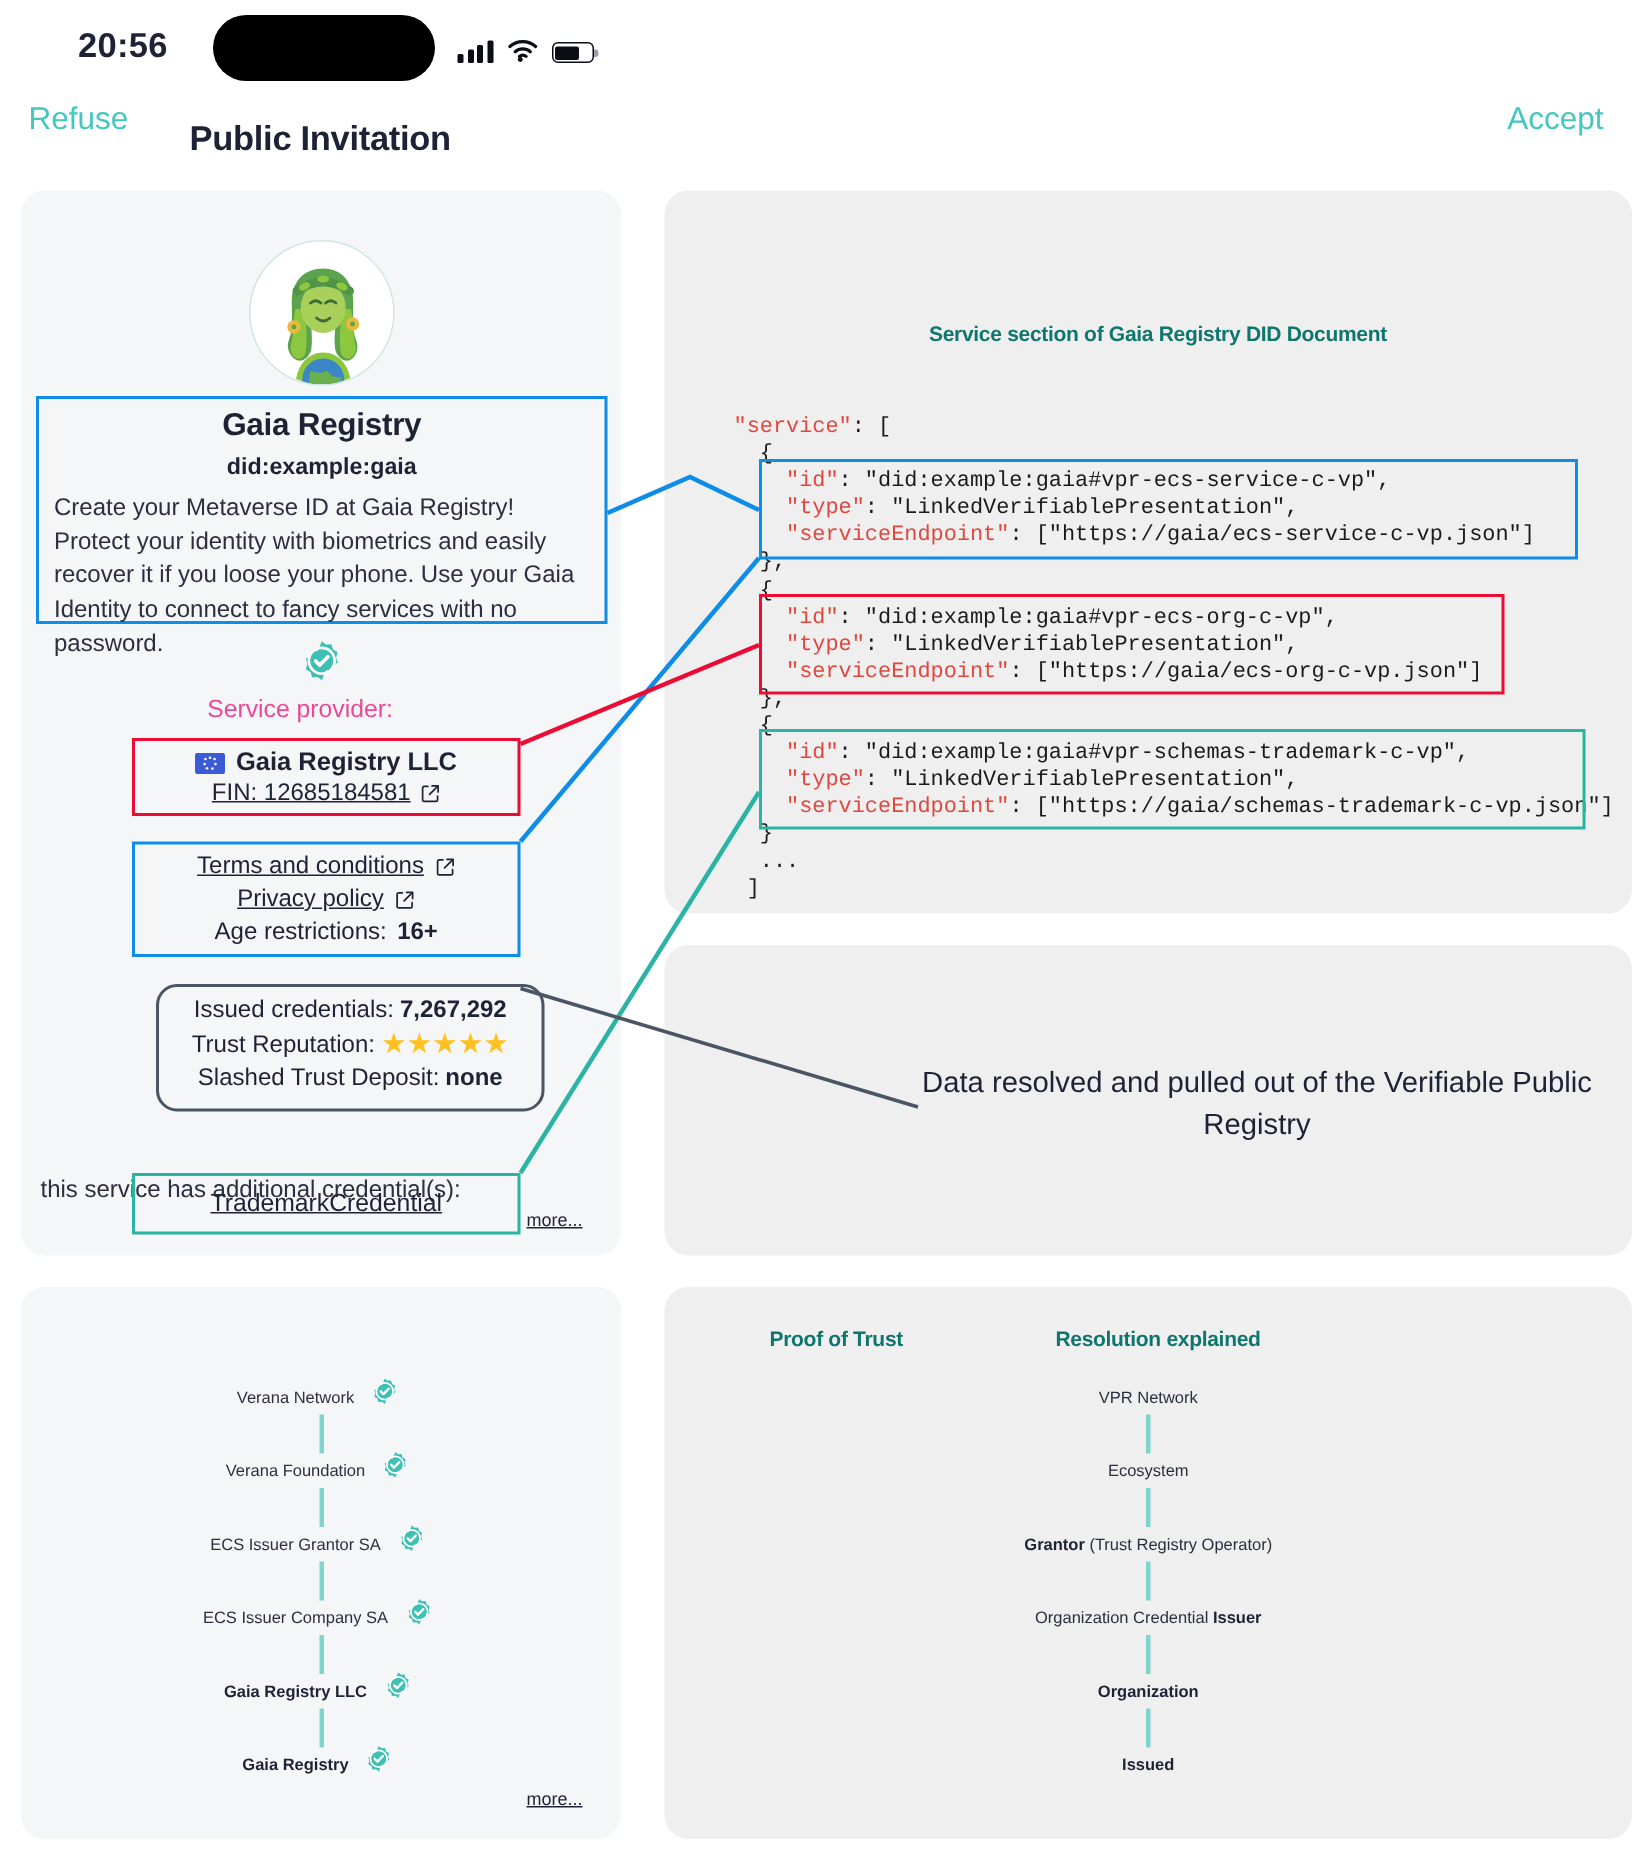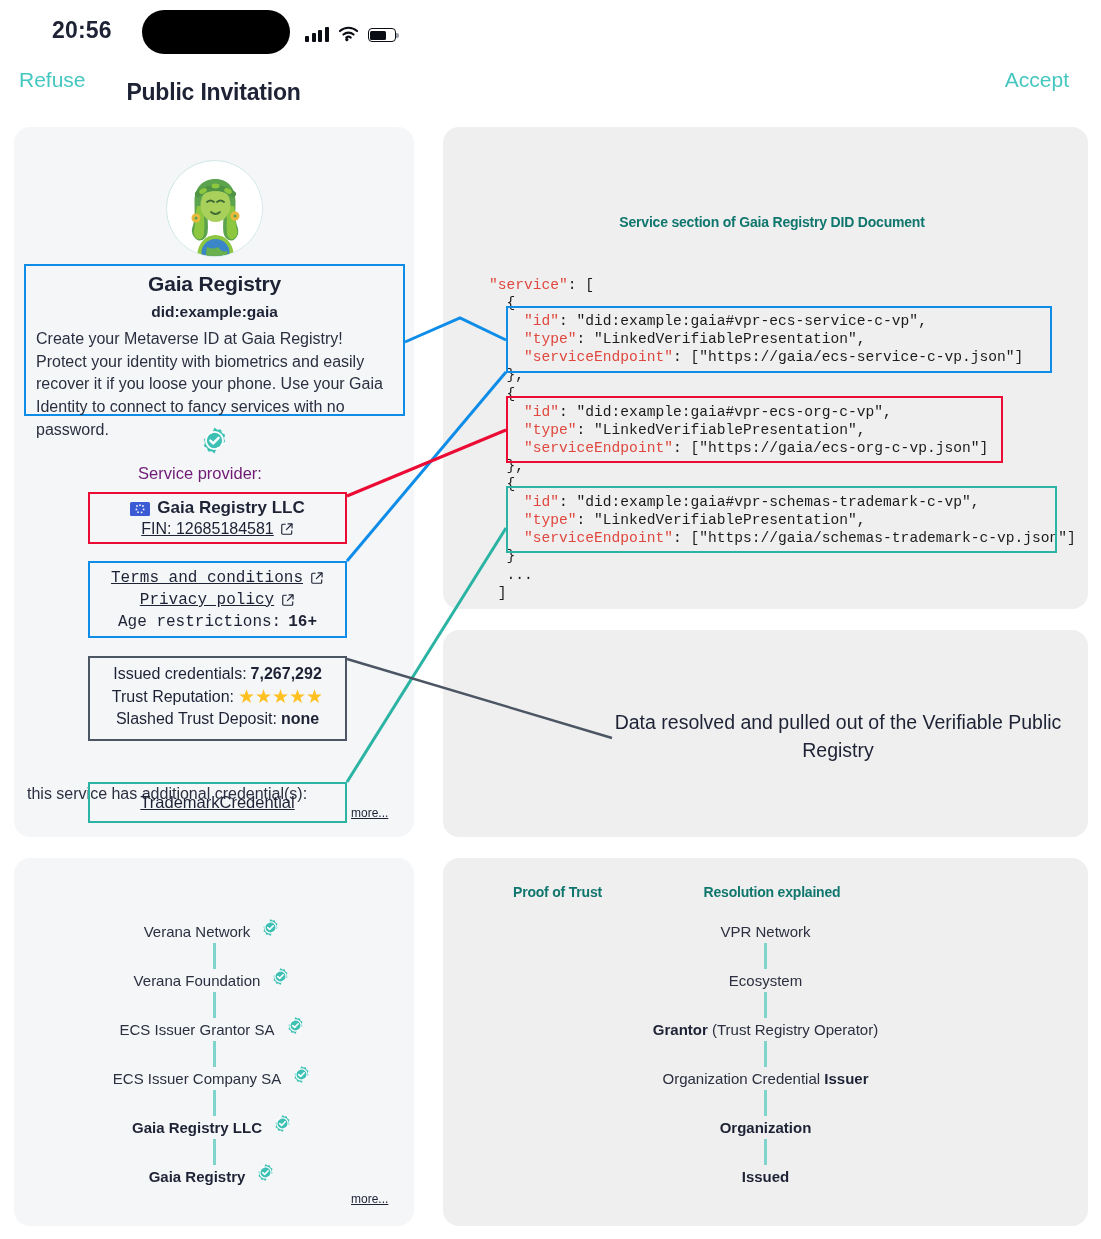--- a/index.html
+++ b/index.html
@@ -92,53 +92,53 @@
   .svc-desc {
     font-size: 16px; line-height: 1.42; color: #2b2f3f;
     margin-top: 7px; text-align: left;
   }
 
   .verified-badge { width: 27px; height: 27px; display: inline-block; vertical-align: middle; }
   #badge-main { position: absolute; left: 200px; top: 426px; width: 29px; height: 29px; }
 
   .provider-label {
     position: absolute; left: 0; top: 464px; width: 400px; text-align: center;
-    font-size: 16.5px; color: #701a75;
+    font-size: 16.5px; color: #ec4899;
   }
 
   #provider-box {
     position: absolute; left: 88px; top: 492px; width: 259px; height: 52px;
     text-align: center; padding-top: 4px;
   }
   .prov-name {
     font-size: 17px; font-weight: 700; color: #1e2235;
     display: flex; align-items: center; justify-content: center; gap: 7px;
   }
   .flag { width: 20px; height: 14px; display: inline-block; border-radius: 2px; }
   .prov-fin {
     font-size: 16px; color: #1e2235; margin-top: 2px;
     display: flex; align-items: center; justify-content: center; gap: 6px;
   }
   .prov-fin .u { text-decoration: underline; }
   .ext-ico { width: 14px; height: 14px; display: inline-block; }
 
   #terms-box {
     position: absolute; left: 88px; top: 561px; width: 259px; height: 77px;
-    text-align: right; padding-top: 2px; font-family: Liberation Mono, monospace;
+    text-align: right; padding-top: 2px;
   }
   .terms-row {
     font-size: 16px; color: #1e2235; margin-top: 4px;
     display: flex; align-items: center; justify-content: center; gap: 7px;
   }
   .terms-row .u { text-decoration: underline; }
   .terms-row b { font-weight: 700; }
 
   #stats-box {
-    position: absolute; left: 88px; top: 656px; width: 259px; height: 85px;
-    text-align: left; padding-top: 3px;
+    position: absolute; left: 104px; top: 656px; width: 259px; height: 85px;
+    text-align: left; padding-top: 3px; border-radius: 14px;
   }
   .stat-row {
     font-size: 16px; color: #1e2235; margin-top: 4px;
     display: flex; align-items: center; justify-content: center; gap: 4px;
   }
   .stat-row b { font-weight: 700; }
   .stars { color: #FFC020; font-size: 19px; letter-spacing: 0px; line-height: 1; }
 
   .addl-label {
     position: absolute; left: 27px; top: 785px; font-size: 16px; color: #2b2f3f;
@@ -181,21 +181,21 @@
     position: absolute; left: 608px; top: 709px; width: 460px;
     text-align: center; font-size: 19.5px; line-height: 1.42;
     font-weight: 500; color: #1e2235;
   }
 
   
   .chain { position: absolute; left: 0; width: 100%; }
   #chain-trust { top: 920px; }
   #chain-resol { top: 920px; }
   .chain-node {
-    text-align: center; font-size: 15px; color: #2b2f3f; height: 23px;
+    text-align: center; font-size: 11px; color: #2b2f3f; height: 23px;
     display: flex; align-items: center; justify-content: center; gap: 7px;
   }
   .chain-node.bold { font-weight: 700; color: #1e2235; }
   .chain-node .pre { font-weight: 700; color: #1e2235; }
   .chain-node .post { font-weight: 700; color: #1e2235; }
   .chain-connector {
     width: 3px; height: 26px; background: #7fd4cb; margin: 0 auto;
   }
 
   

